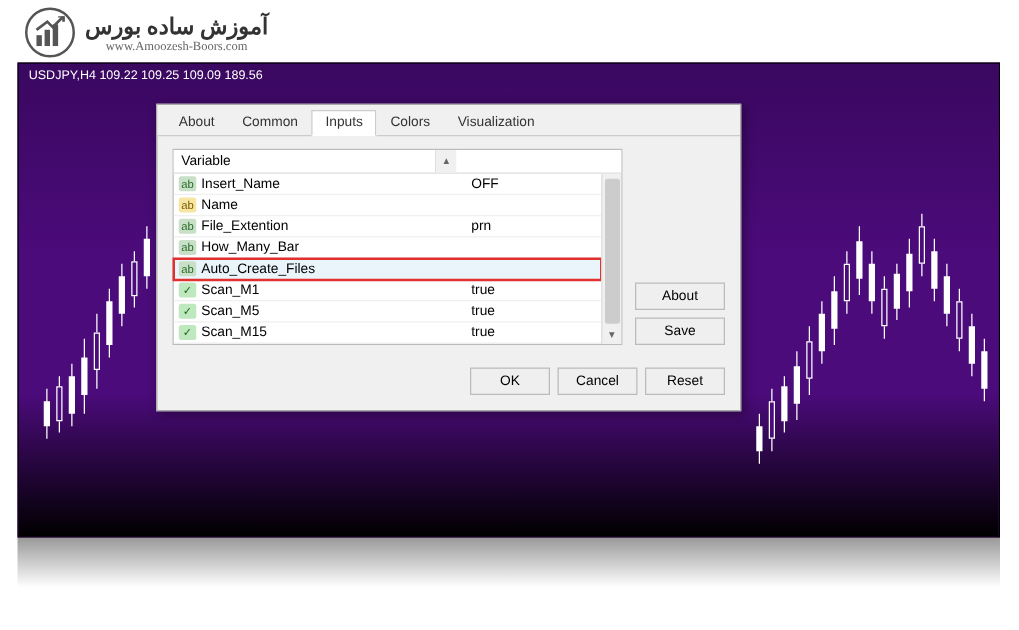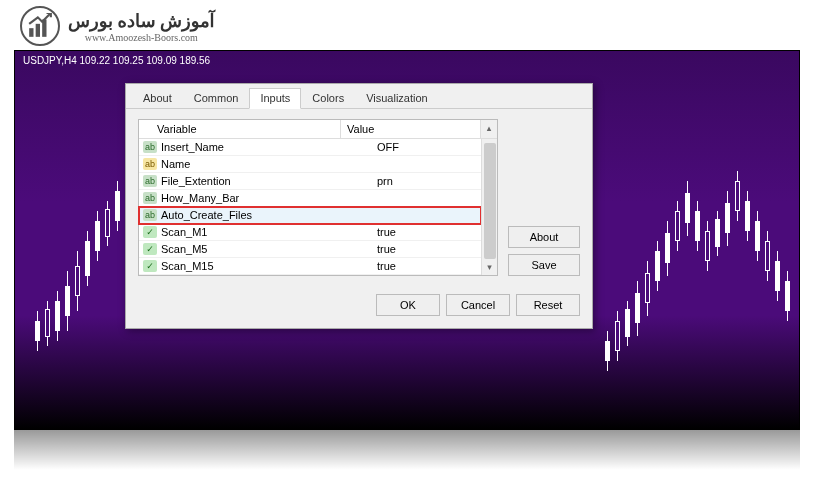--- a/index.html
+++ b/index.html
@@ -31,21 +31,21 @@
 
   .tabs { display: flex; background: #f0f0f0; padding: 4px 6px 0 6px; border-bottom: 1px solid #ccc; }
   .tab { padding: 3px 10px; font-size: 11px; color: #333; background: #f0f0f0; border: 1px solid transparent; cursor: default; }
   .tab.active { background: #fff; border: 1px solid #ccc; border-bottom: 1px solid #fff; margin-bottom: -1px; }
 
   .content { padding: 10px 12px; }
   .table-wrap { display: flex; gap: 10px; }
   .table-box { flex: 1; border: 1px solid #bbb; background: #fff; position: relative; }
   .thead { display: flex; background: #fff; border-bottom: 1px solid #ddd; }
   .th { padding: 3px 6px; font-size: 11px; border-right: 1px solid #ddd; }
-  .th-var { width: 190px; margin-left: 12px; }
+  .th-var { width: 210px; }
   .th-val { flex: 1; }
   .tbody { }
   .tr { display: flex; height: 17px; align-items: center; border-bottom: 1px solid #f0f0f0; }
   .tr.highlight { outline: 2px solid #e03030; outline-offset: -1px; background: #eaf4fb; }
   .td-var { width: 190px; padding: 0 4px; display: flex; align-items: center; gap: 4px; font-size: 11px; }
   .td-val { flex: 1; padding: 0 4px; font-size: 11px; margin-left: 44px; }
   .row-icon { width: 14px; height: 12px; display: inline-flex; align-items: center; justify-content: center; font-size: 9px; border-radius: 2px; }
   .ico-str { background: #c7e0c7; color: #2a6b2a; }
   .ico-txt { background: #f7e6a3; color: #7a5a00; }
   .ico-bool { background: #bfe8bf; color: #1a6b1a; }
@@ -207,21 +207,20 @@
       <div class="tab active">Inputs</div>
       <div class="tab">Colors</div>
       <div class="tab">Visualization</div>
     </div>
 
     <div class="content">
       <div class="table-wrap">
         <div class="table-box">
           <div class="thead">
             <div class="th th-var">Variable</div>
-            <div class="th th-val">Value</div>
             <div class="scrollbar" style="width:16px;height:auto;border:none;">
                 <div class="sb-arrow">▴</div>
               </div>
           </div>
           <div style="display:flex;">
             <div class="tbody" style="flex:1;">
               <div class="tr">
                 <div class="td-var">
                     <span class="row-icon ico-str">ab</span>
                     <span>Insert_Name</span>

